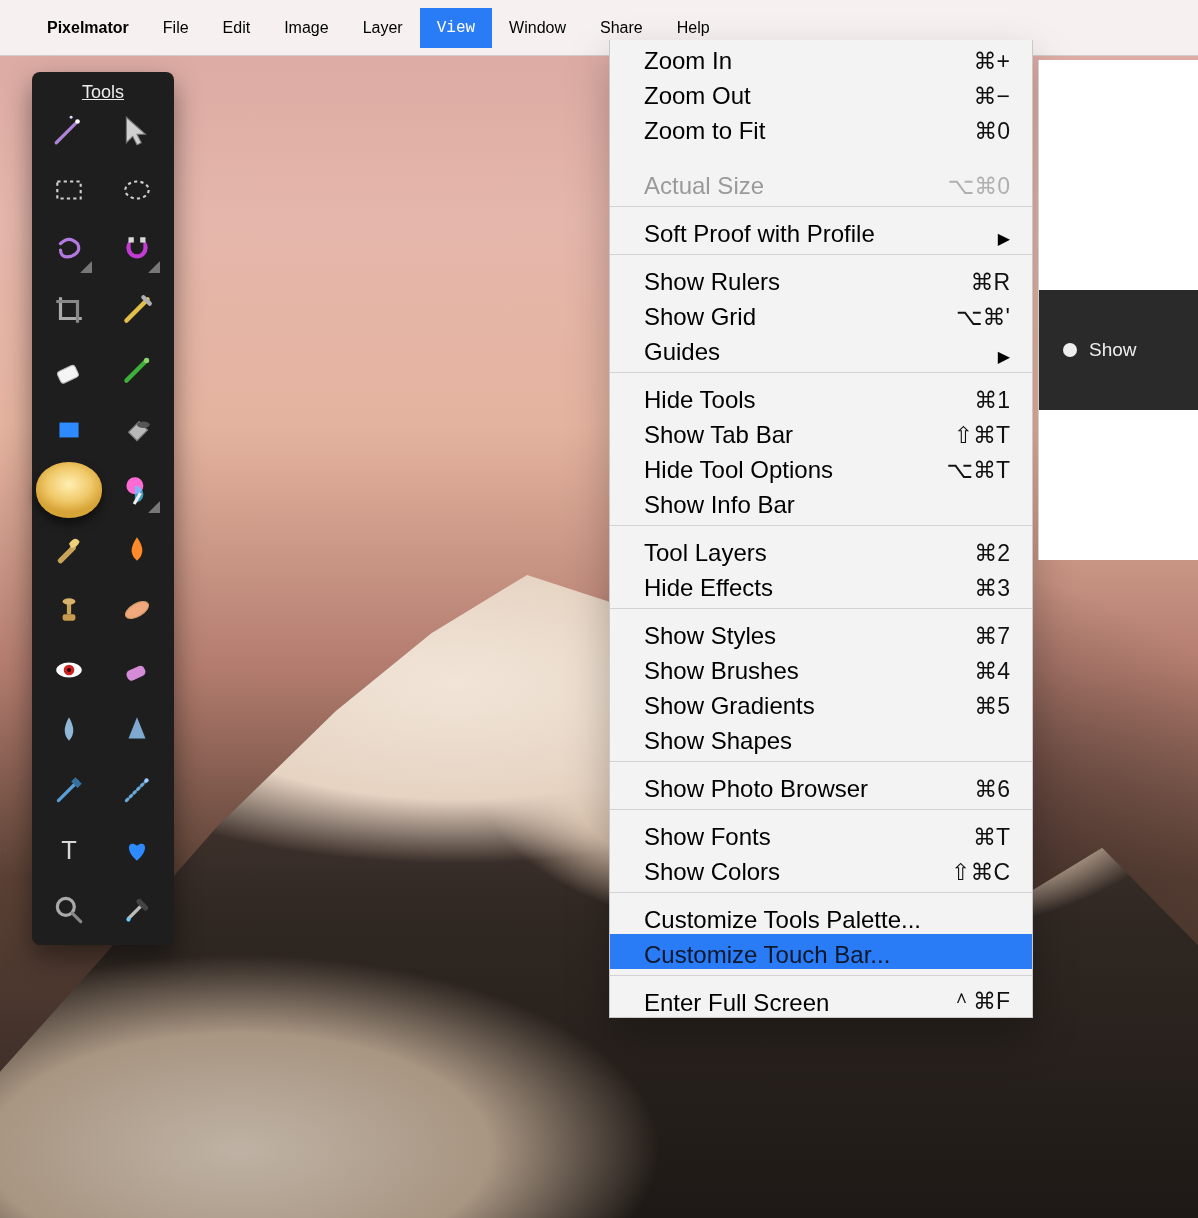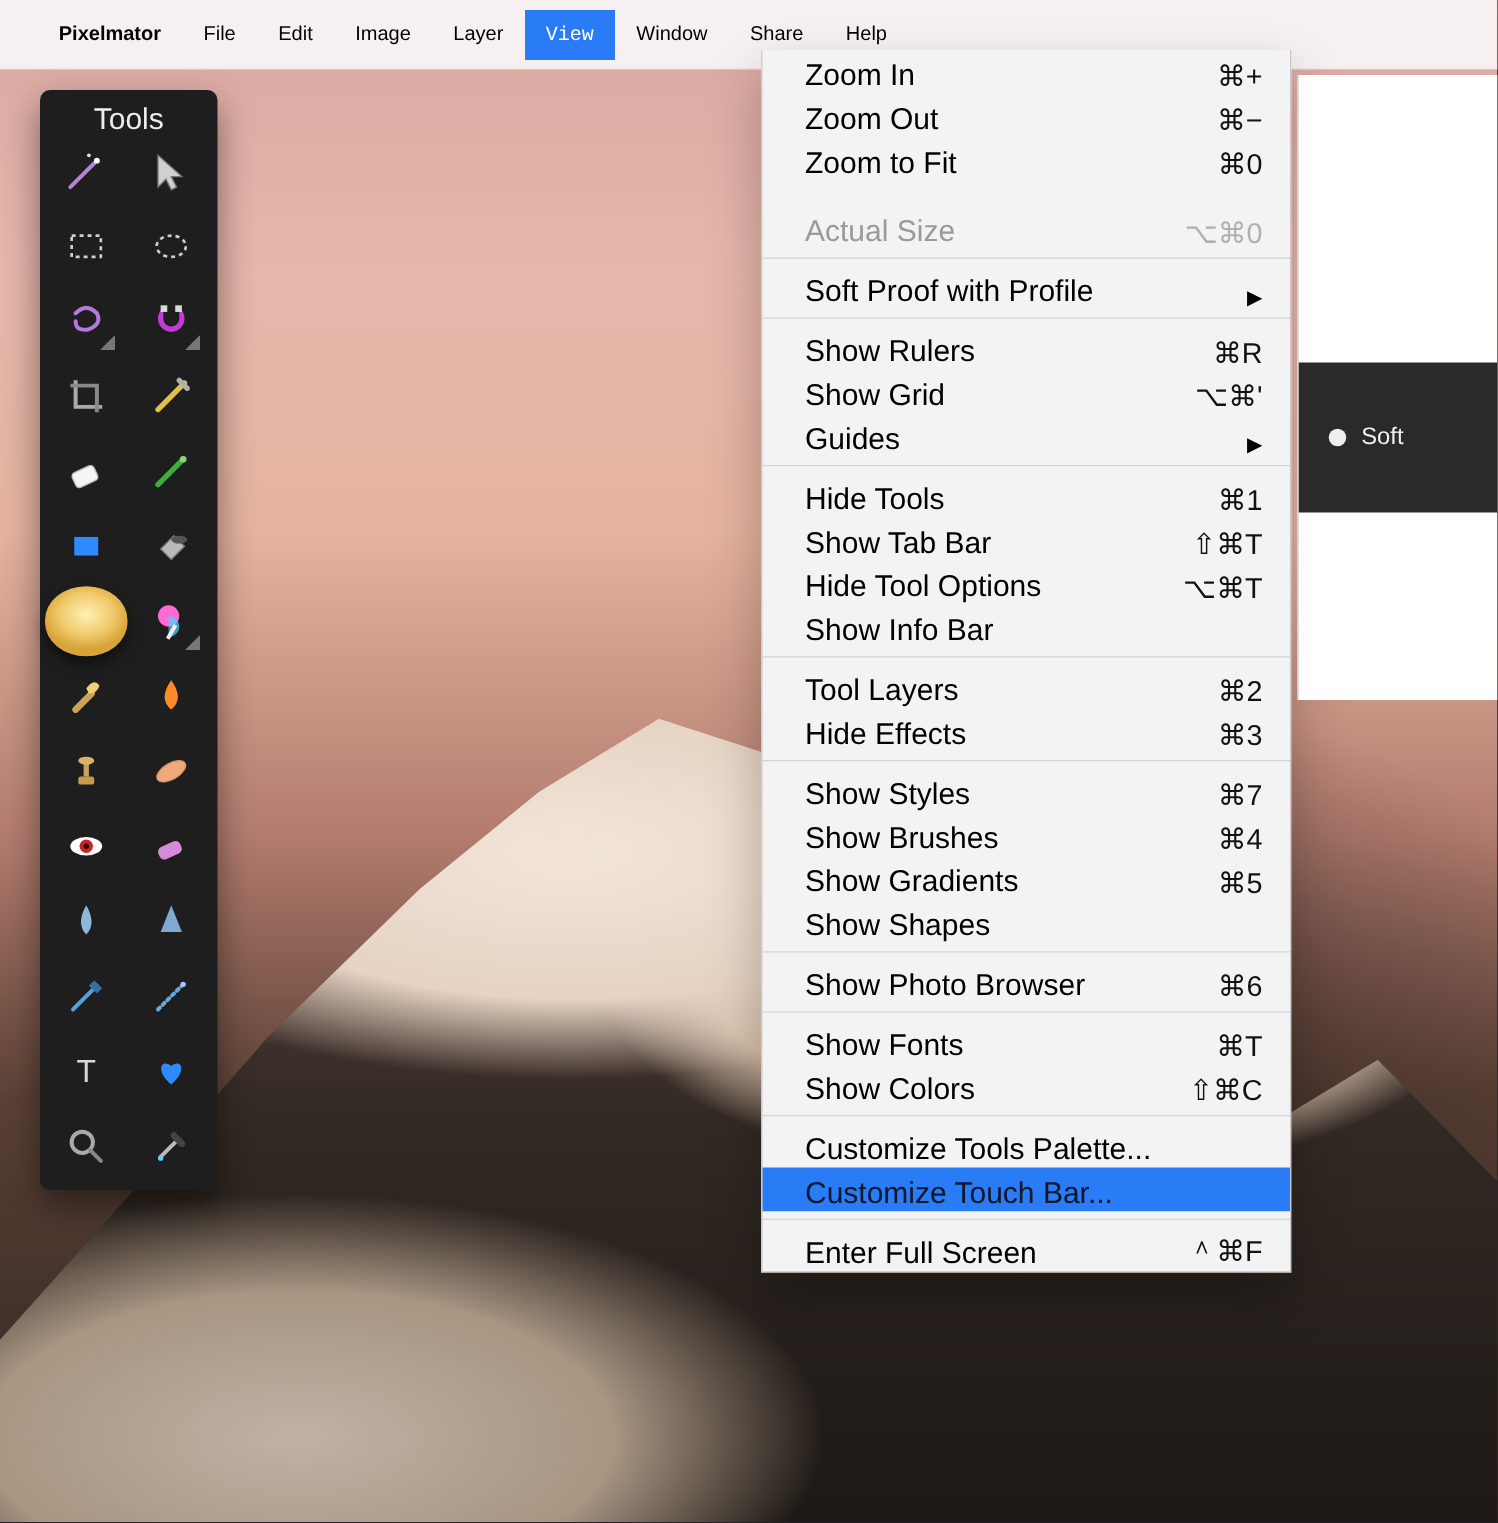--- a/index.html
+++ b/index.html
@@ -39,21 +39,21 @@
   .menubar .appname { font-weight: 700; }
   .menubar .item.selected { background: #2a7bf6; color: #fff; font-family: Liberation Mono, monospace; }
 
   
   .tools-panel {
     position: absolute; top: 72px; left: 32px;
     width: 142px; background: #1e1e1e; color: #e6e6e6;
     border-radius: 8px; box-shadow: 0 12px 28px rgba(0,0,0,.45);
     padding: 10px 12px 16px;
   }
-  .tools-panel .title { text-align: center; font-size: 24px; font-weight: 500; color: #ececec; margin-bottom: 8px; }
+  .tools-panel .title { text-align: center; font-size: 18px; font-weight: 500; color: #ececec; margin-bottom: 8px; text-decoration: underline; }
   .tgrid { display: grid; grid-template-columns: 1fr 1fr; gap: 22px 18px; justify-items: center; }
   .tool {
     width: 38px; height: 38px;
     display: flex; align-items: center; justify-content: center;
     border-radius: 6px;
     position: relative;
   }
   .tool svg { width: 34px; height: 34px; }
   .corner { position:absolute; right:-4px; bottom:-4px; width:0;height:0;border-left:6px solid transparent;border-top:6px solid transparent;border-right:6px solid #777;border-bottom:6px solid #777; border-radius:1px;}
   .badge {
@@ -377,15 +377,15 @@
     <div class="sep"></div>
     <div class="menurow">
       <span class="label">Enter Full Screen</span>
       <span class="short">＾⌘F</span>
     </div>
   </div>
 
 <div class="right-strip">
   <div class="dark">
     <span class="radio"></span>
-    <span>Soft</span>
+    <span>Show</span>
   </div>
 </div>
 
 </body></html>

